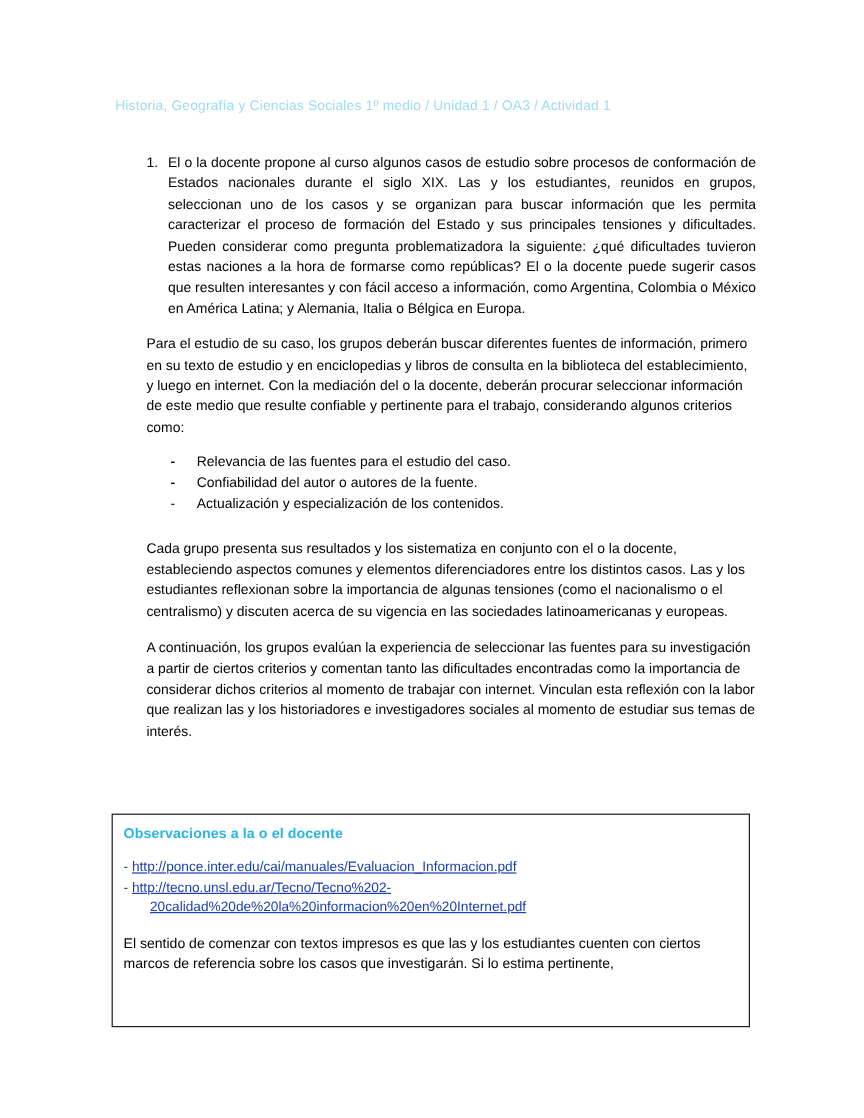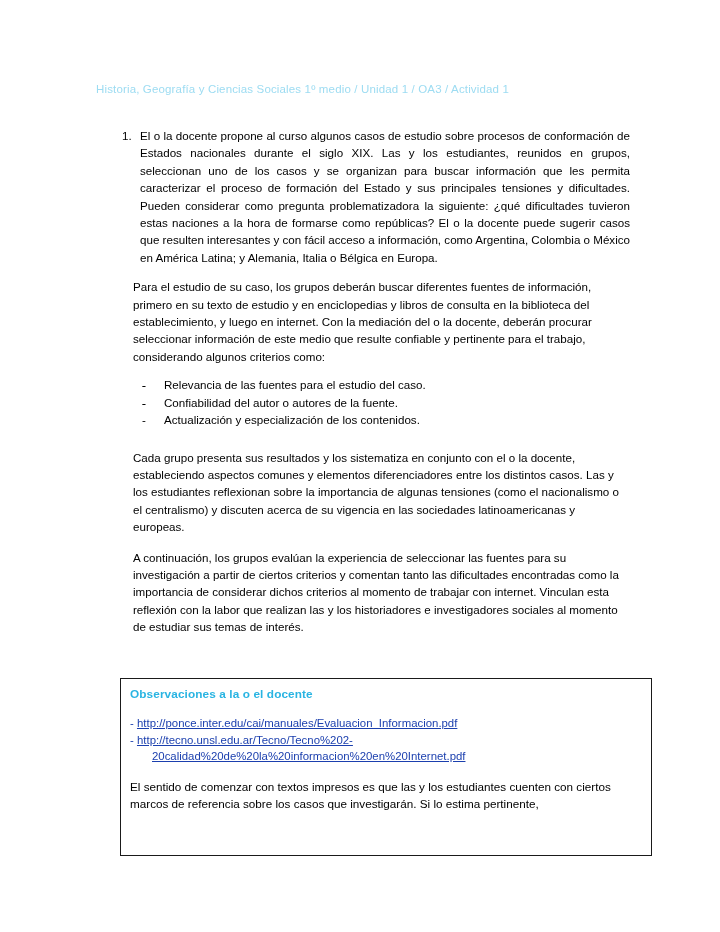--- a/index.html
+++ b/index.html
@@ -64,21 +64,21 @@
   ol.num-list > li .marker {
     position: absolute;
     left: 26px;
     top: 0;
     font-size: 11.6px;
     line-height: 17.4px;
   }
 
   
   p.body-par {
-    margin: 11px;
+    margin: 0;
     font-size: 11.6px;
     line-height: 17.4px;
     color: #000;
     text-align: left;
   }
   .par-block {
     margin-top: 12px;
     padding-left: 26px;
   }
   .par-block.tight { margin-top: 13px; }
@@ -111,21 +111,20 @@
     position: absolute;
     left: 93px;
     top: 678px;
     width: 532px;
     height: 178px;
     border: 1.2px solid #1a1a1a;
     box-sizing: border-box;
     padding: 8px 9px 0 9px;
     overflow: hidden;
     background: #fff;
-    margin-left: 27px;
   }
   .obs-title {
     font-size: 11.8px;
     line-height: 15px;
     font-weight: bold;
     color: #29b4e2;
     margin: 0 0 6px 0;
     letter-spacing: 0.1px;
   }
   .obs-par {

